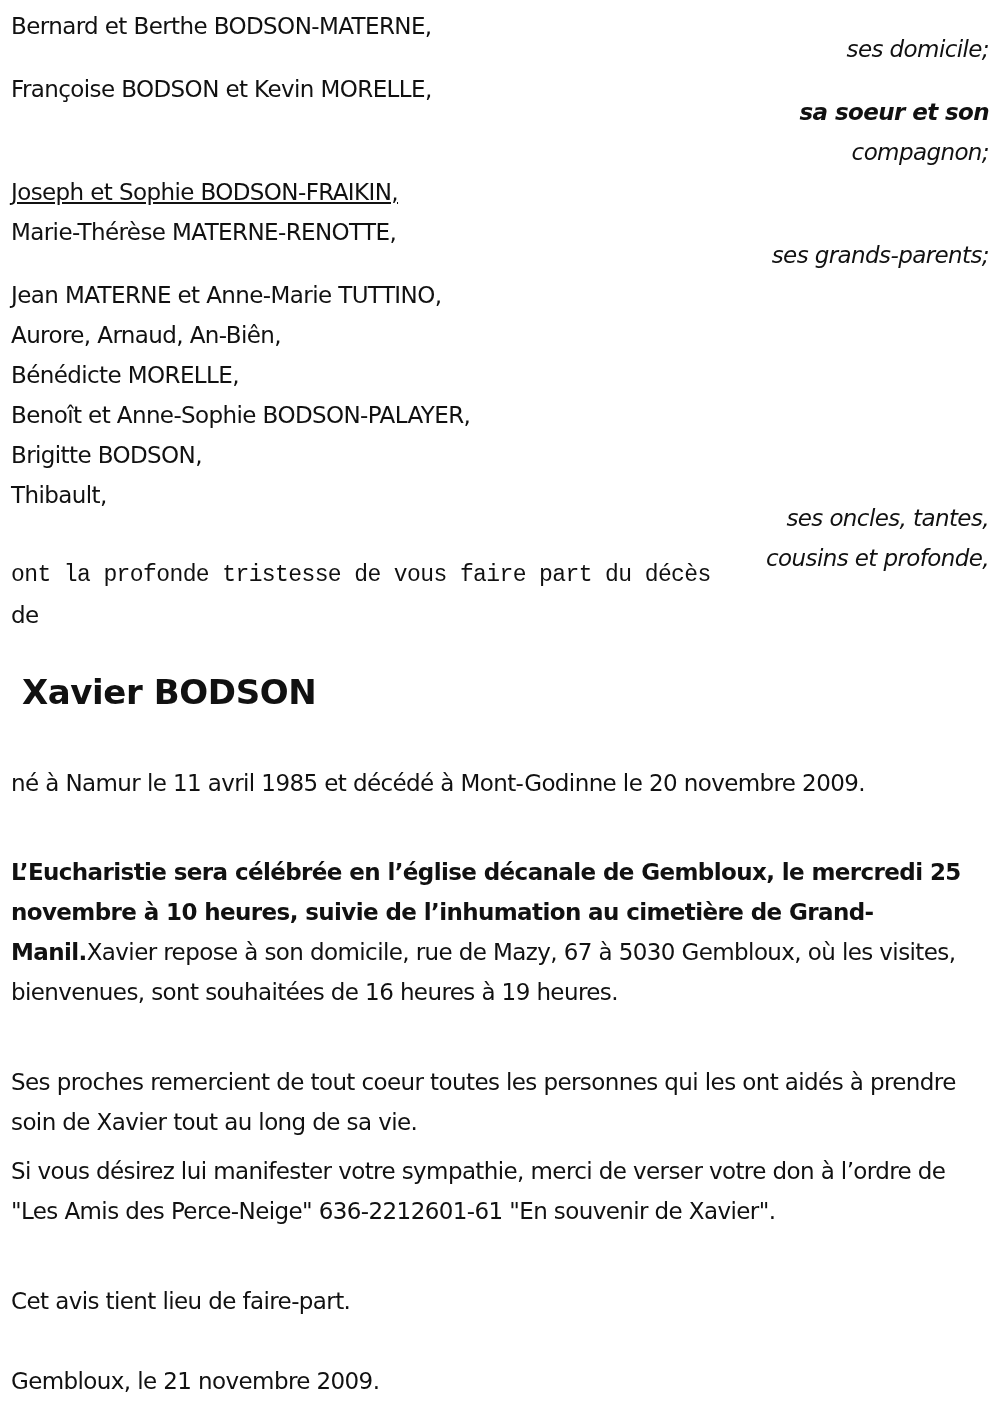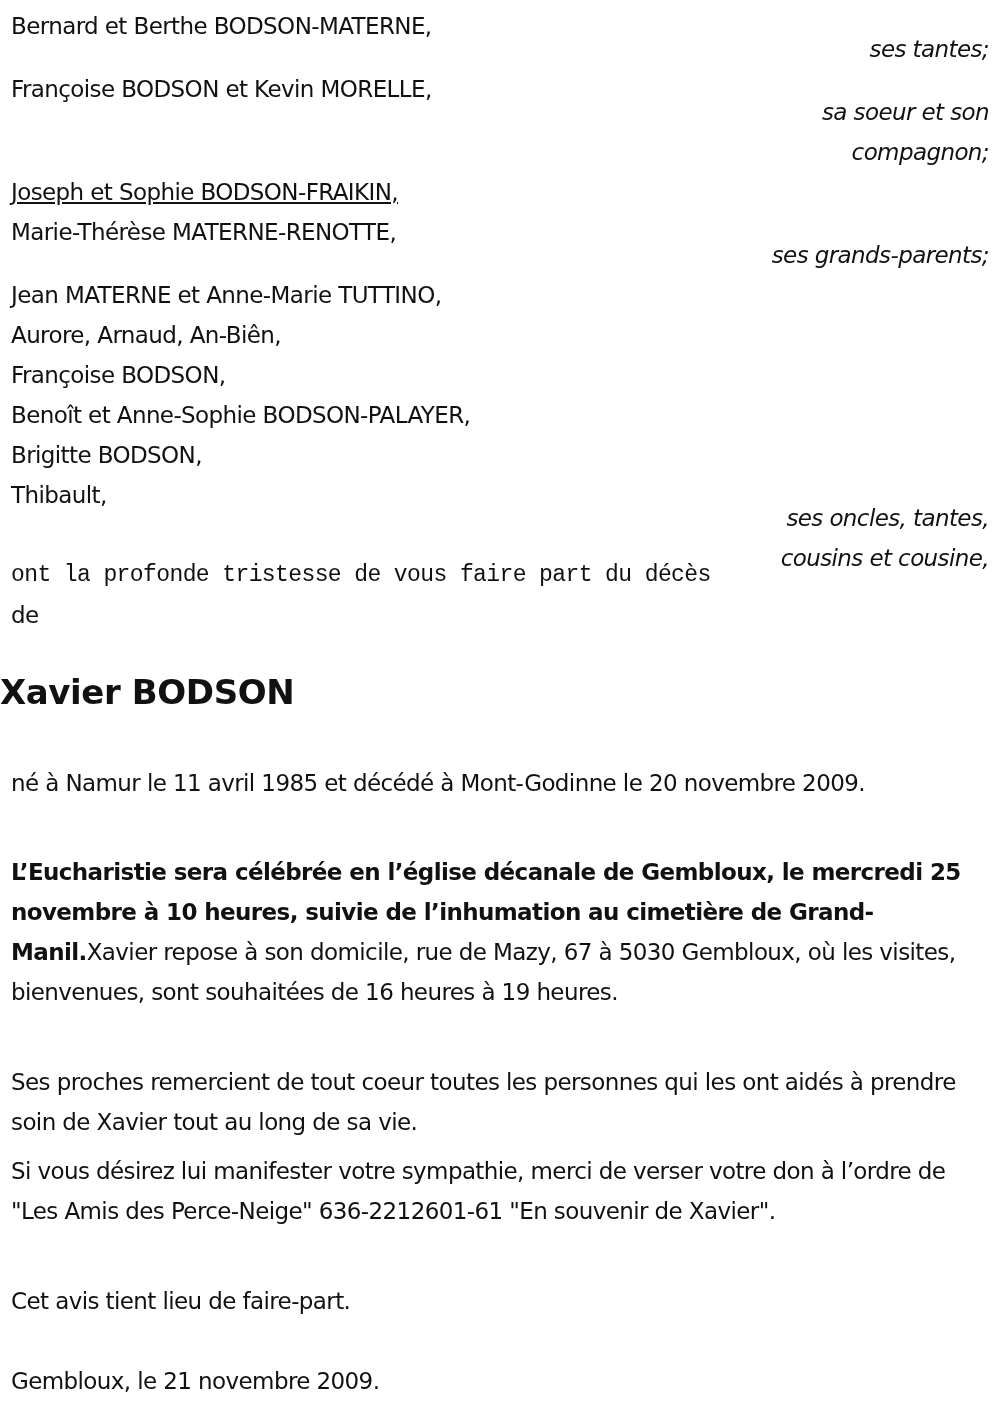--- a/index.html
+++ b/index.html
@@ -16,58 +16,58 @@
       color: #111111;
       font-size: 23px;
       letter-spacing: -0.6px;
     }
     .abs { position: absolute; white-space: nowrap; }
     .left { left: 11px; }
     .right { right: 11px; text-align: right; font-style: italic; }
     .name-line { line-height: 40px; }
     .title {
       position: absolute;
-      left: 0;
+      left: 22px;
       top: 672px;
       font-size: 34px;
       font-weight: bold;
       letter-spacing: -0.4px;
       text-align: right;
     }
     .para {
       position: absolute;
       left: 11px;
       width: 980px;
       line-height: 40px;
       white-space: normal;
     }
     .bold { font-weight: bold; }
   </style>
 </head>
 <body>
 
 <div class="abs left name-line" style="top:6px;">Bernard et Berthe BODSON-MATERNE,</div>
-<div class="abs right name-line" style="top:29px;">ses tantes;</div>
+<div class="abs right name-line" style="top:29px;">ses domicile;</div>
 
 <div class="abs left name-line" style="top:69px;text-align:right;">Françoise BODSON et Kevin MORELLE,</div>
-<div class="abs right name-line" style="top:92px;">sa soeur et son</div>
+<div class="abs right name-line" style="top:92px;font-weight:bold;">sa soeur et son</div>
 <div class="abs right name-line" style="top:132px;">compagnon;</div>
 
 <div class="abs left name-line" style="top:172px;text-decoration:underline;">Joseph et Sophie BODSON-FRAIKIN,</div>
 <div class="abs left name-line" style="top:212px;">Marie-Thérèse MATERNE-RENOTTE,</div>
 <div class="abs right name-line" style="top:235px;">ses grands-parents;</div>
 
 <div class="abs left name-line" style="top:275px;">Jean MATERNE et Anne-Marie TUTTINO,</div>
 <div class="abs left name-line" style="top:315px;">Aurore, Arnaud, An-Biên,</div>
-<div class="abs left name-line" style="top:355px;">Françoise BODSON,</div>
+<div class="abs left name-line" style="top:355px;">Bénédicte MORELLE,</div>
 <div class="abs left name-line" style="top:395px;">Benoît et Anne-Sophie BODSON-PALAYER,</div>
 <div class="abs left name-line" style="top:435px;">Brigitte BODSON,</div>
 <div class="abs left name-line" style="top:475px;">Thibault,</div>
 <div class="abs right name-line" style="top:498px;">ses oncles, tantes,</div>
-<div class="abs right name-line" style="top:538px;">cousins et cousine,</div>
+<div class="abs right name-line" style="top:538px;">cousins et profonde,</div>
 
 <div class="abs left name-line" style="top:555px;font-family:Liberation Mono, monospace;">ont la profonde tristesse de vous faire part du décès</div>
 <div class="abs left name-line" style="top:595px;">de</div>
 
 <div class="title">Xavier BODSON</div>
 
 <div class="para" style="top:763px;">né à Namur le 11 avril 1985 et décédé à Mont-Godinne le 20 novembre 2009.</div>
 
 <div class="para" style="top:852px;"><span class="bold">L’Eucharistie sera célébrée en l’église décanale de Gembloux, le mercredi 25 novembre à 10 heures, suivie de l’inhumation au cimetière de Grand-Manil.</span><span>Xavier repose à son domicile, rue de Mazy, 67 à 5030 Gembloux, où les visites, bienvenues, sont souhaitées de 16 heures à 19 heures.</span></div>
 

